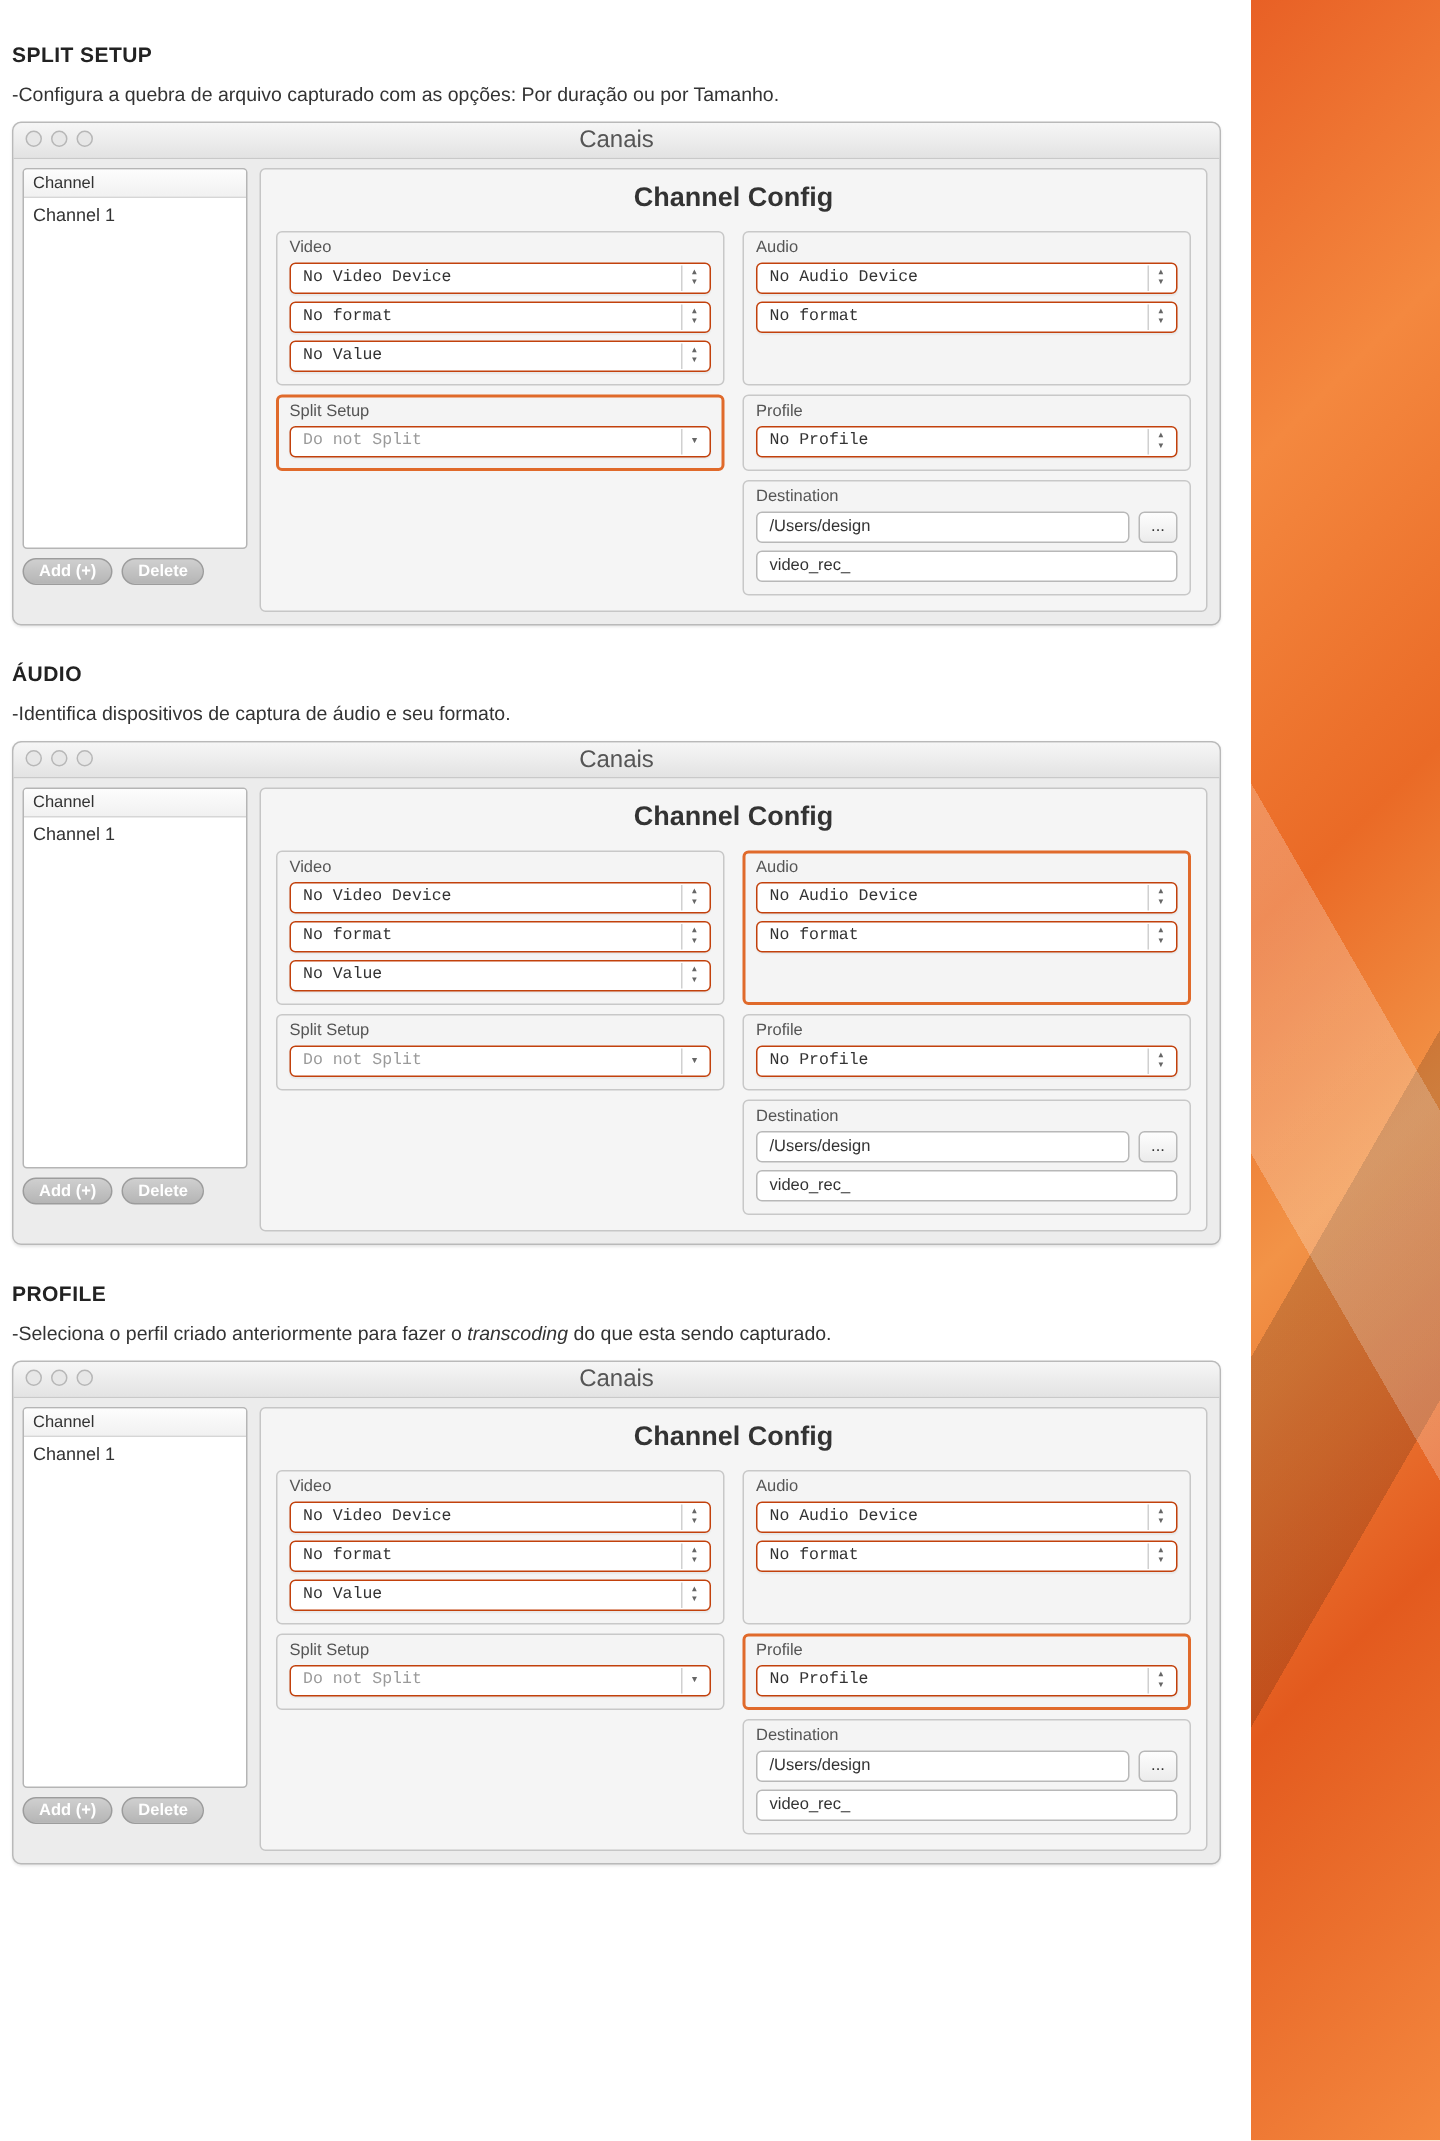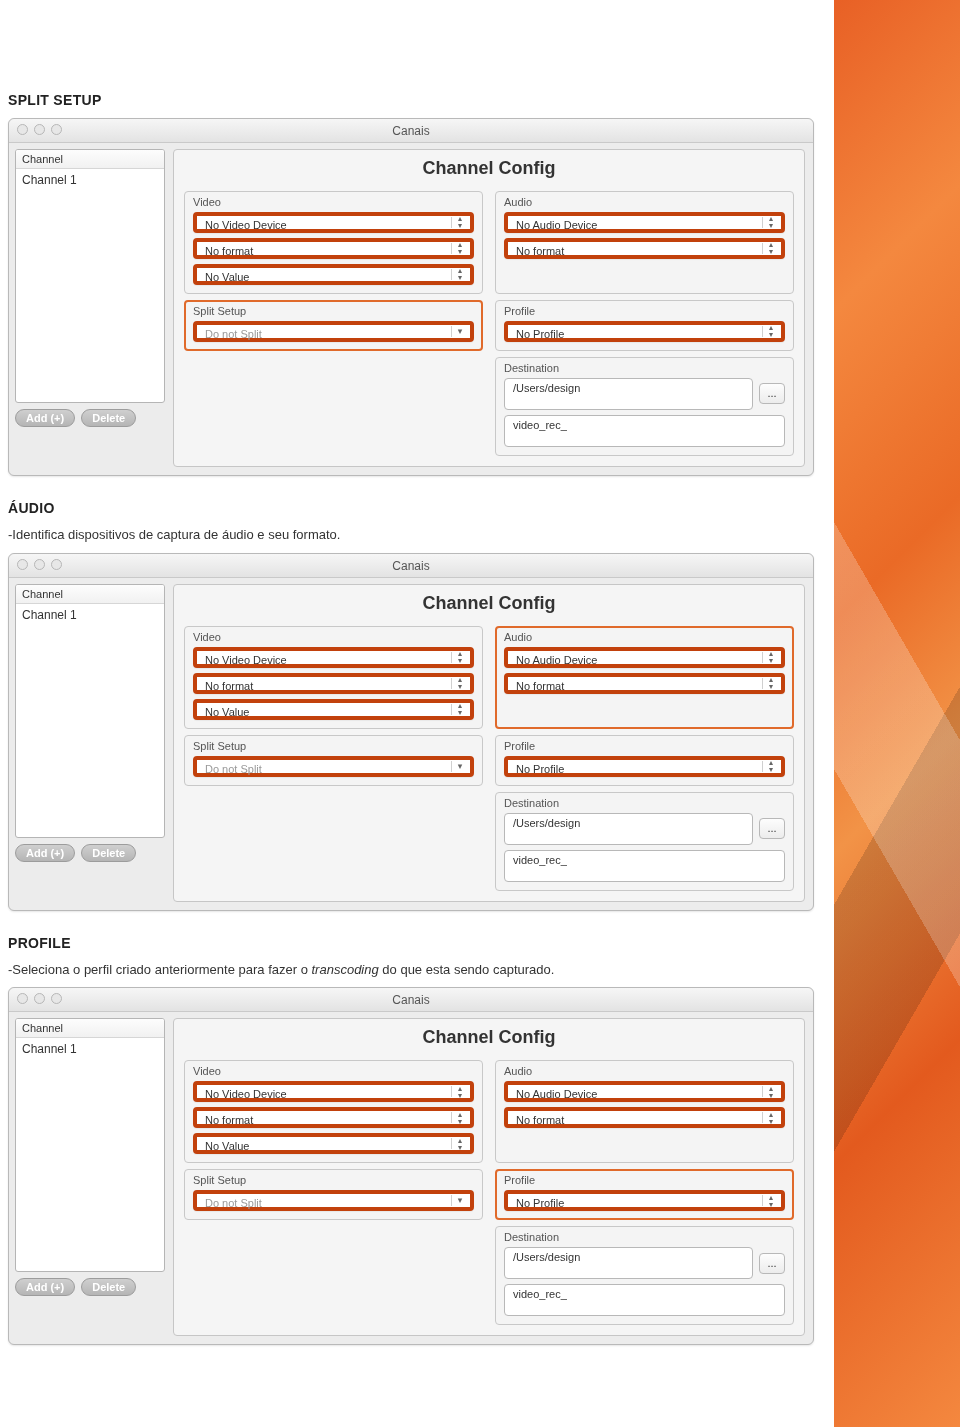--- a/index.html
+++ b/index.html
@@ -1,30 +1,30 @@
 <!DOCTYPE html>
 <html><head>
 <meta charset="utf-8">
 <style>
   * { box-sizing: border-box; margin: 0; padding: 0; }
   body { font-family: "Lucida Grande", "Helvetica Neue", Arial, sans-serif; font-size: 12px; color: #333; background: #fff; width: 960px; }
-  .page { display: flex; align-items: center; }
+  .page { display: flex; }
   .content { width: 834px; padding: 6px 18px 18px 8px; }
   .sidebar-deco { width: 126px; background: linear-gradient(135deg, #e86025 0%, #f4883f 20%, #ea6a26 40%, #f29347 55%, #e35a1e 75%, #f4883f 100%); min-height: 1427px; position: relative; }
   .sidebar-deco::before, .sidebar-deco::after { content:""; position:absolute; inset:0; background:
      linear-gradient(60deg, transparent 40%, rgba(255,255,255,0.12) 40%, rgba(255,255,255,0.12) 55%, transparent 55%),
      linear-gradient(-60deg, transparent 30%, rgba(0,0,0,0.08) 30%, rgba(0,0,0,0.08) 45%, transparent 45%);
   }
   .section-heading { font-weight: 700; font-size: 14px; letter-spacing: 0.3px; margin: 24px 0 10px 0; color:#222; }
   .section-heading.first { margin-top: 22px; }
   .section-body { font-size: 13px; line-height: 1.45; color:#333; margin-bottom: 8px; max-width: 760px; }
   .section-body i { font-style: italic; margin-top: 42px; }
 
   .mac-window { border: 1px solid #b9b9b9; border-radius: 6px; background: #ececec; box-shadow: 0 1px 2px rgba(0,0,0,0.1); margin-top: 6px; width: 806px; }
-  .titlebar { position: relative; height: 24px; line-height: 24px; text-align: center; font-size: 12px; color:#555; background: linear-gradient(#f6f6f6,#e3e3e3); border-top-left-radius:6px; border-top-right-radius:6px; border-bottom:1px solid #c9c9c9;}
+  .titlebar { position: relative; height: 24px; line-height: 24px; text-align: center; font-size: 16px; color:#555; background: linear-gradient(#f6f6f6,#e3e3e3); border-top-left-radius:6px; border-top-right-radius:6px; border-bottom:1px solid #c9c9c9;}
   .traffic { position:absolute; left:8px; top:5px; display:flex; gap:6px; }
   .traffic span { width:11px; height:11px; border-radius:50%; border:1px solid #b7b7b7; background:#e7e7e7; display:inline-block; }
 
   .win-body { display:flex; padding: 6px 8px 8px 6px; gap:8px; }
 
   .left-pane { width:150px; display:flex; flex-direction:column; }
   .list-box { background:#fff; border:1px solid #b5b5b5; border-radius:3px; height:254px; overflow:hidden; }
   .list-header { font-size:11px; padding:3px 6px; border-bottom:1px solid #d6d6d6; background:linear-gradient(#fdfdfd,#f1f1f1);}
   .list-item { font-size:12px; padding:4px 6px; }
   .left-buttons { display:flex; gap:6px; margin-top:6px; }
@@ -32,40 +32,41 @@
 
   .right-pane { flex:1; background:#f5f5f5; border:1px solid #c6c6c6; border-radius:4px; padding:6px 10px 10px 10px; }
   .config-title { text-align:center; font-size:18px; font-weight:600; color:#333; margin:2px 0 6px 0; }
 
   .row { display:flex; gap:12px; }
   .group { flex:1; border:1px solid #c8c8c8; border-radius:4px; padding:4px 8px 8px 8px; margin-top:6px; background:#f4f4f4; }
   .group.highlight { border:2px solid #e06a2b; padding:3px 7px 7px 7px; }
   .group-label { font-size:11px; color:#555; margin-bottom:4px; }
   .field-stack { display:flex; flex-direction:column; gap:5px; }
 
-  .dropdown { position:relative; background:#fff; border:4px solid #c2410c; border-radius:4px; height:21px; line-height:19px; font-size:11px; padding:0 22px 0 8px; color:#333; cursor:pointer; box-shadow: inset 0 1px 0 #fff, 0 1px 1px rgba(0,0,0,0.05);}
+  .dropdown { position:relative; background:#fff; border:1px solid #c2410c; border-radius:4px; height:21px; line-height:19px; font-size:11px; padding:0 22px 16px 8px; color:#333; cursor:pointer; box-shadow: inset 0 1px 0 #fff, 0 1px 1px rgba(0,0,0,0.05); font-family: Liberation Mono, monospace;}
   .dropdown.disabled { color:#9a9a9a; }
   .dropdown .arrows { position:absolute; right:2px; top:1px; bottom:1px; width:17px; border-left:1px solid #d0d0d0; display:flex; flex-direction:column; align-items:center; justify-content:center; gap:0; color:#666; font-size:8px; line-height:7px;}
   .dropdown .arrows .single { font-size:9px; line-height:17px; }
 
-  .textfield { background:#fff; border:1px solid #b8b8b8; border-radius:4px; height:32px; line-height:19px; font-size:11px; padding:0 8px; color:#333; }
+  .textfield { background:#fff; border:1px solid #b8b8b8; border-radius:4px; height:21px; line-height:19px; font-size:11px; padding:0 8px; color:#333; }
 
   .dest-row { display:flex; gap:6px; align-items:center; }
   .dest-row .textfield { flex:1; }
   .browse-btn { width:26px; height:21px; border:1px solid #b8b8b8; border-radius:4px; background:linear-gradient(#fdfdfd,#ececec); font-size:11px; text-align:center; line-height:19px; cursor:pointer; }
 
   .spacer-group { visibility:hidden; }
 </style>
 </head>
 <body>
 
 <div class="page">
   <div class="content">
 
     <div class="section-heading first">SPLIT SETUP</div>
+    <p class="section-body">-Configura a quebra de arquivo capturado com as opções: Por duração ou por Tamanho.</p>
 
     <div class="mac-window">
       <div class="titlebar">
         <div class="traffic">
             <span></span>
             <span></span>
             <span></span>
           </div>
         <span>Canais</span>
       </div>

